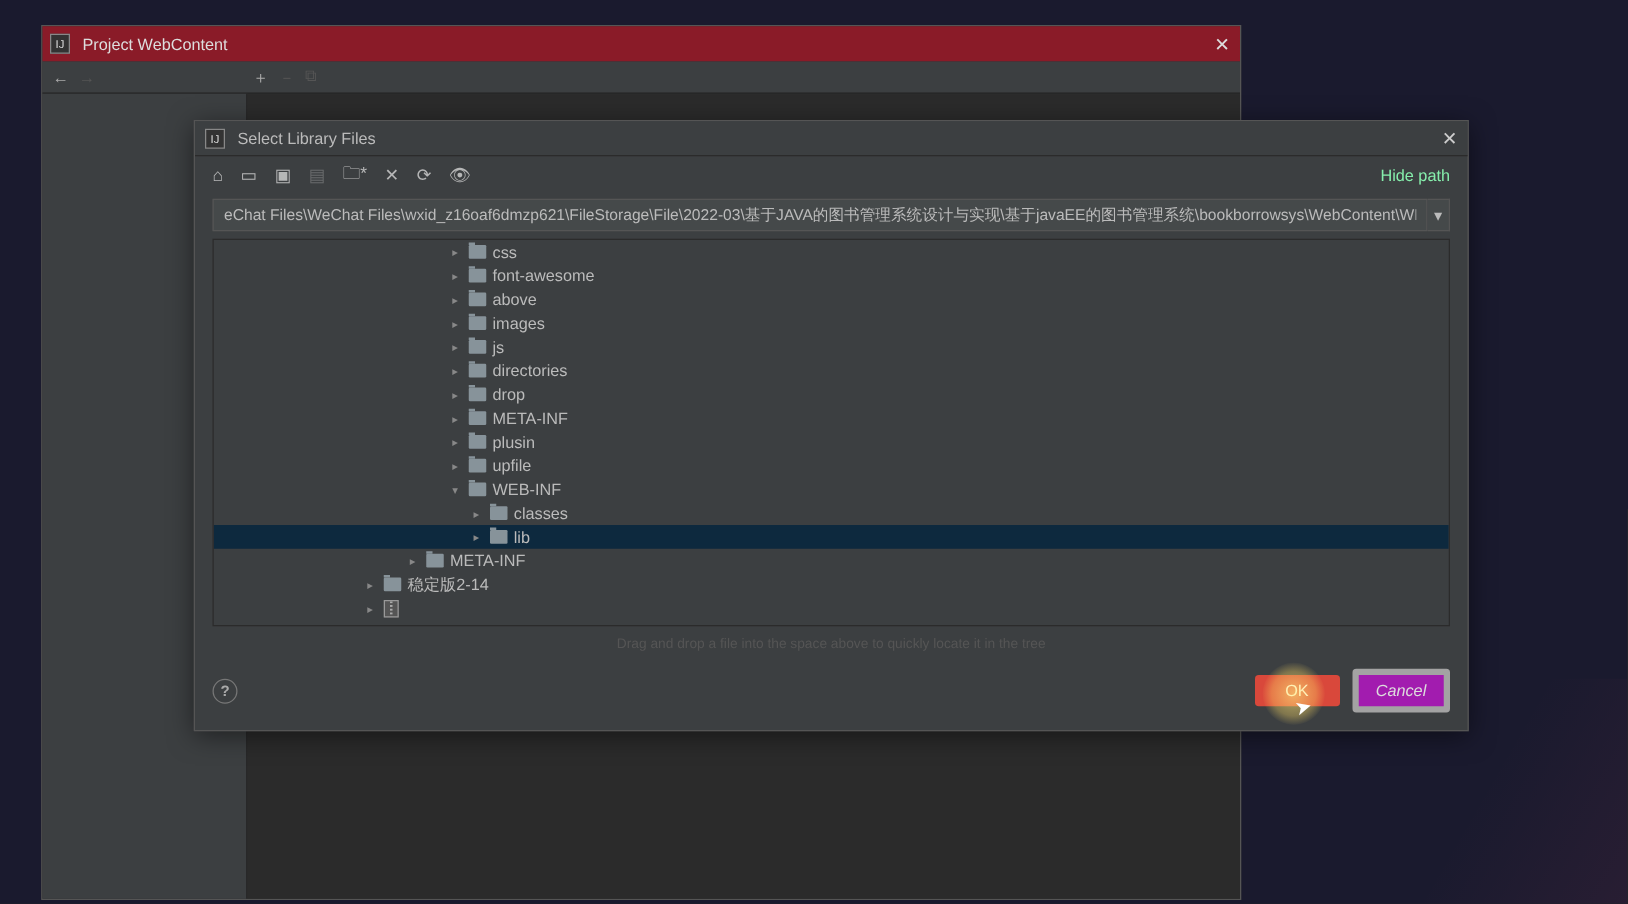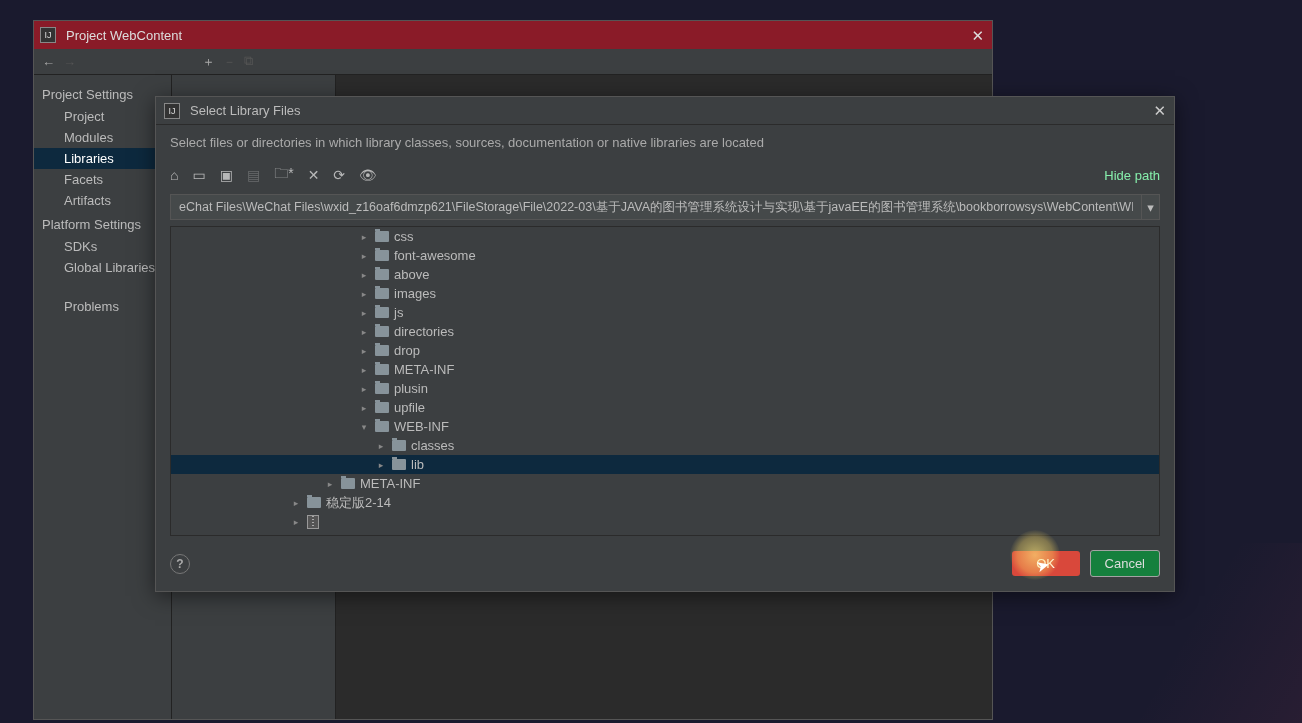--- a/index.html
+++ b/index.html
@@ -225,23 +225,24 @@
   cursor:pointer;
 }
 .btn-ok {
   background: #d9483b;
   color: #fff;
   border: none;
   margin-right: 10px;
   font-weight:normal;
 }
 .btn-cancel {
-  background: #15803d;
+  background: #a21caf;
   color: #ddd;
-  border: 1px solid #a3a3a3;
+  border: 5px solid #a3a3a3;
+  font-style: italic;
 }
 
 
 .click-highlight {
   position:absolute;
   left: 1010px;
   top: 530px;
   width: 50px;
   height: 50px;
   border-radius: 50%;
@@ -284,44 +285,31 @@
       <span>←</span>
       <span class="disabled">→</span>
     </div>
     <div class="plus-minus">
       <span>＋</span>
       <span class="disabled">－</span>
       <span class="disabled">⧉</span>
     </div>
   </div>
   <div class="outer-body">
-    <div class="sidebar-left">
-      <div class="sidebar-section-title">Project Settings</div>
-      <div class="sidebar-item">Project</div>
-      <div class="sidebar-item">Modules</div>
-      <div class="sidebar-item selected">Libraries</div>
-      <div class="sidebar-item">Facets</div>
-      <div class="sidebar-item">Artifacts</div>
-      <div class="sidebar-section-title" style="margin-top:2px">Platform Settings</div>
-      <div class="sidebar-item">SDKs</div>
-      <div class="sidebar-item">Global Libraries</div>
-      <div class="sidebar-item" style="padding-left:30px; margin-top:18px">Problems</div>
-    </div>
     <div class="center-panel"></div>
     <div class="right-panel"></div>
   </div>
 </div>
 
 <div class="inner-dialog">
   <div class="inner-titlebar">
     <div class="app-icon">IJ</div>
     <span>Select Library Files</span>
     <span class="win-close">✕</span>
   </div>
-  <div class="inner-hint">Select files or directories in which library classes, sources, documentation or native libraries are located</div>
   <div class="inner-toolbar">
     <span class="tb-icon">⌂</span>
     <span class="tb-icon">▭</span>
     <span class="tb-icon">▣</span>
     <span class="tb-icon disabled">▤</span>
     <span class="tb-icon">🗀*</span>
     <span class="tb-icon">✕</span>
     <span class="tb-icon">⟳</span>
     <span class="tb-icon">👁</span>
     <span class="spacer"></span>
@@ -407,20 +395,21 @@
         <span class="expander">▸</span>
         <span class="folder-icon"></span>
         <span class="label">稳定版2-14</span>
       </div>
       <div class="tree-row" style="padding-left: 119px;">
         <span class="expander">▸</span>
         <span class="zip-icon"></span>
       </div>
     </div>
 
+  <div class="drag-hint">Drag and drop a file into the space above to quickly locate it in the tree</div>
 
   <div class="bottom-bar">
     <div class="help-btn">?</div>
     <div class="spacer"></div>
     <div class="btn btn-ok">OK</div>
     <div class="btn btn-cancel">Cancel</div>
   </div>
 </div>
 
 <div class="click-highlight"></div>

